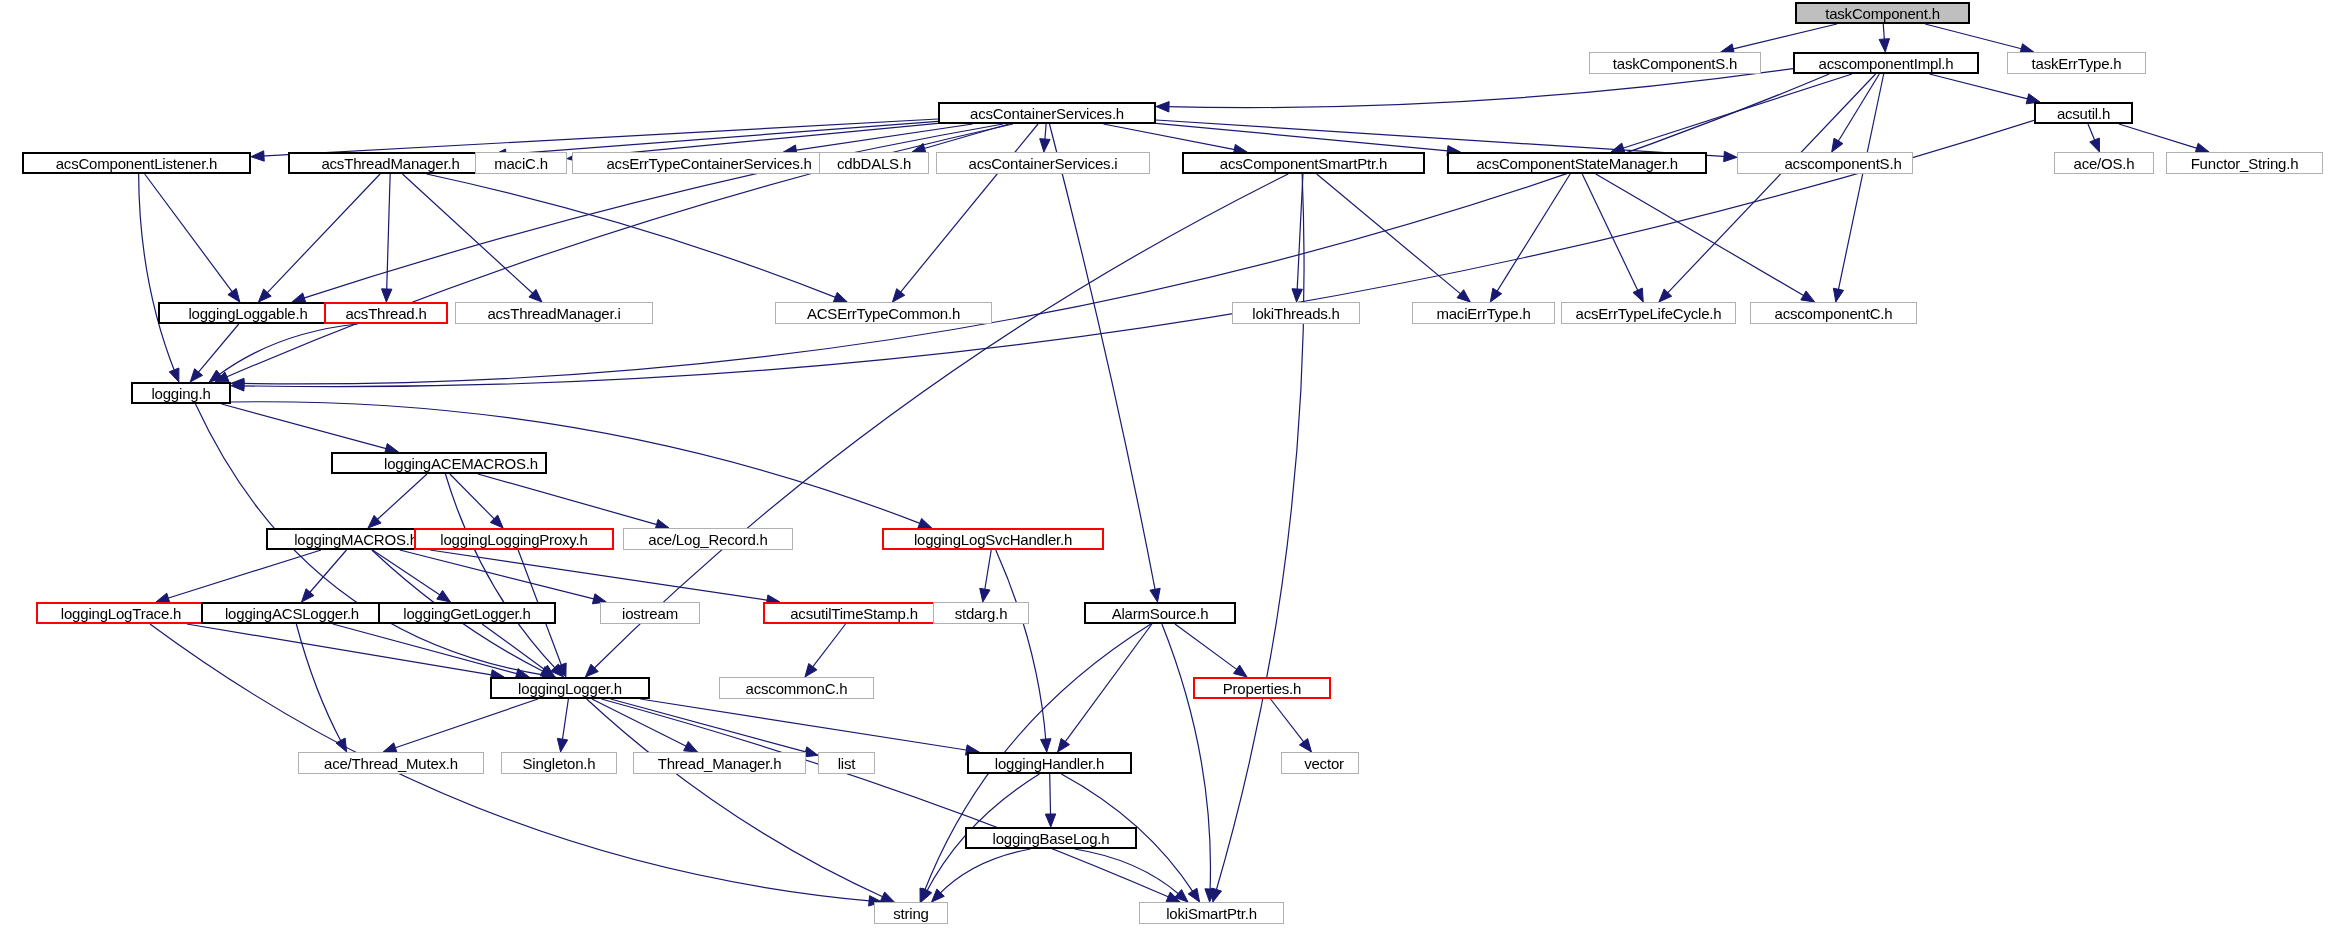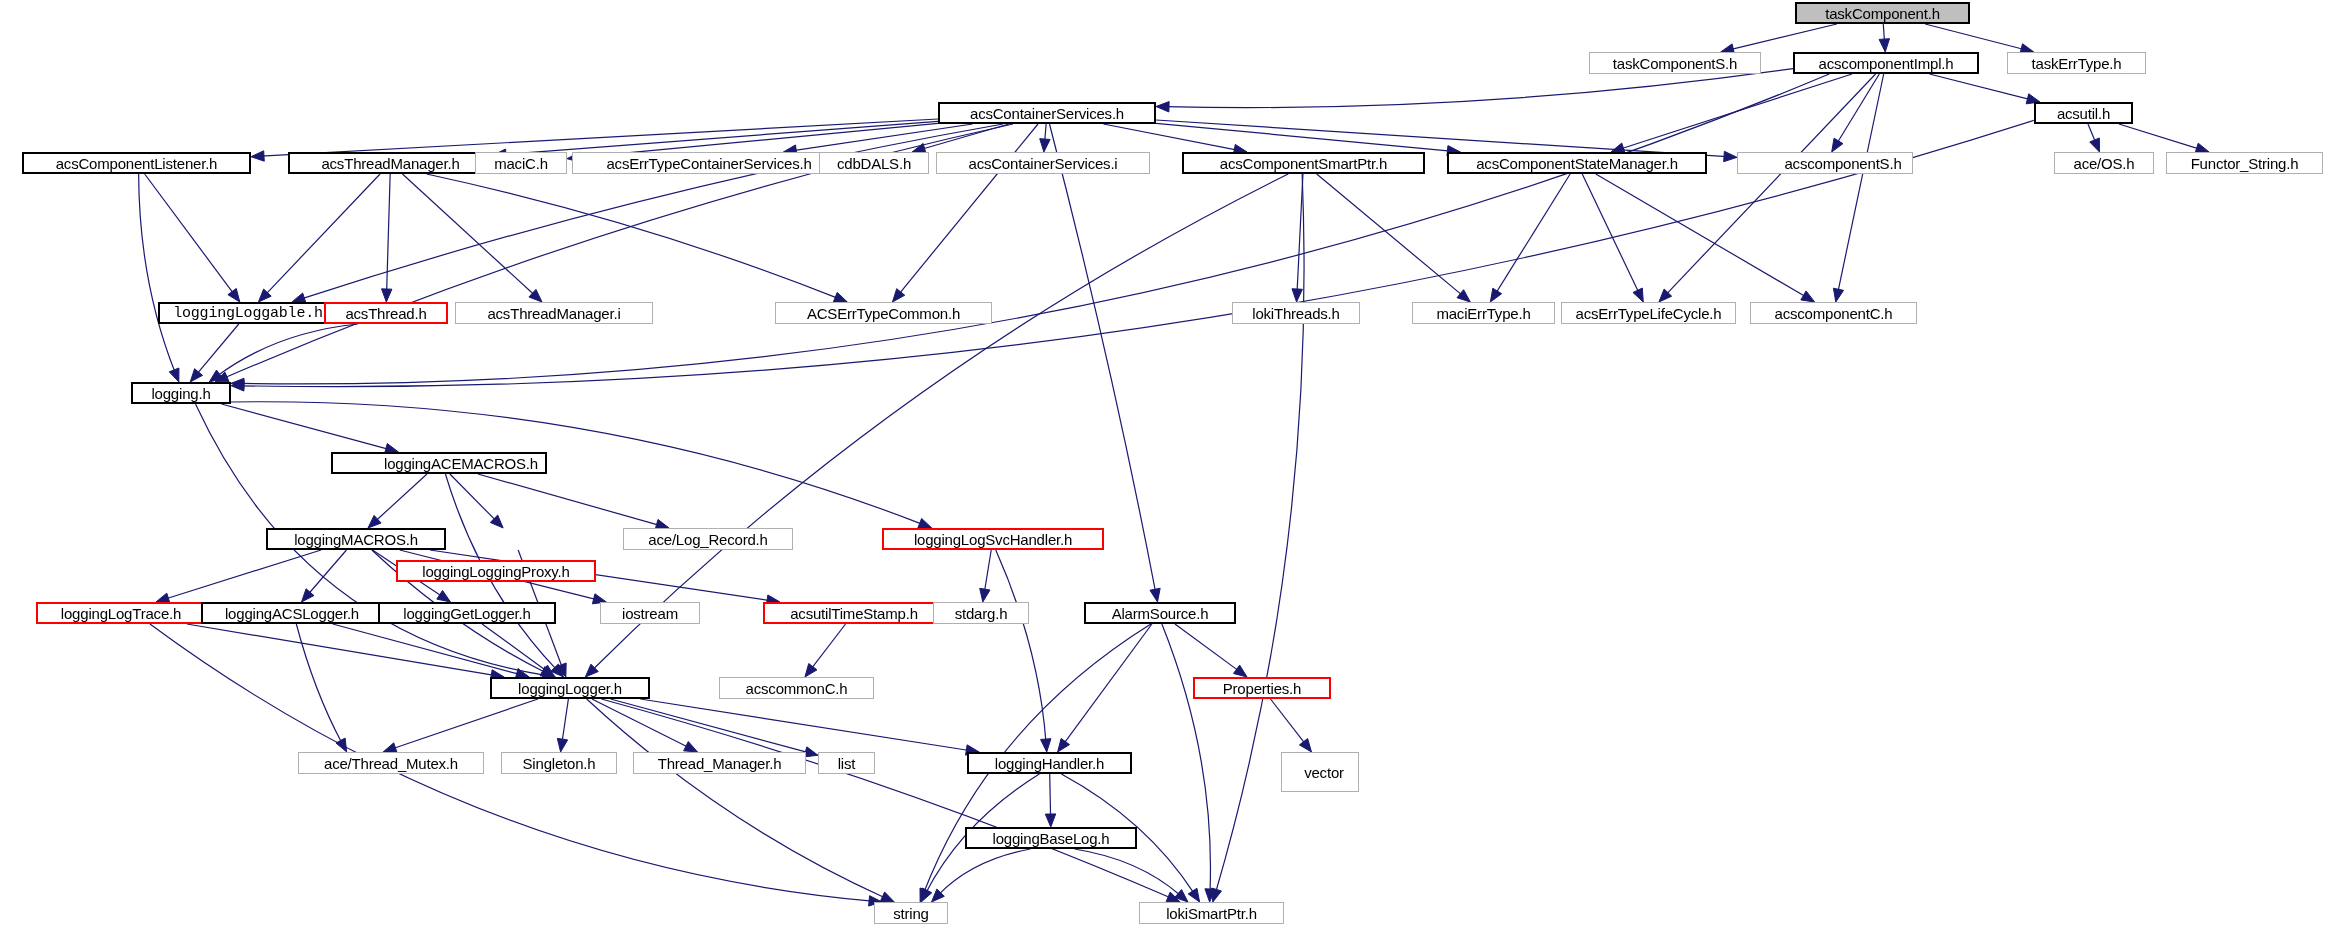--- a/index.html
+++ b/index.html
@@ -253,21 +253,21 @@
       </div>
       <div class="node b-grey" style="left: 1737px; top: 152px; width: 176px; height: 22px; padding-left: 36px;">
         <span class="node-label">acscomponentS.h</span>
       </div>
       <div class="node b-grey" style="left: 2054px; top: 152px; width: 100px; height: 22px;">
         <span class="node-label">ace/OS.h</span>
       </div>
       <div class="node b-grey" style="left: 2166px; top: 152px; width: 157px; height: 22px;">
         <span class="node-label">Functor_String.h</span>
       </div>
-      <div class="node b-black" style="left: 158px; top: 302px; width: 180px; height: 22px; font-family: Liberation Mono, monospace;">
+      <div class="node b-black" style="left: 158px; top: 302px; width: 180px; height: 22px;">
         <span class="node-label">loggingLoggable.h</span>
       </div>
       <div class="node b-red" style="left: 324px; top: 302px; width: 124px; height: 22px;">
         <span class="node-label">acsThread.h</span>
       </div>
       <div class="node b-grey" style="left: 455px; top: 302px; width: 198px; height: 22px;">
         <span class="node-label">acsThreadManager.i</span>
       </div>
       <div class="node b-grey" style="left: 775px; top: 302px; width: 217px; height: 22px;">
         <span class="node-label">ACSErrTypeCommon.h</span>
@@ -286,21 +286,21 @@
       </div>
       <div class="node b-black" style="left: 131px; top: 382px; width: 100px; height: 22px;">
         <span class="node-label">logging.h</span>
       </div>
       <div class="node b-black" style="left: 331px; top: 452px; width: 216px; height: 22px; padding-left: 44px;">
         <span class="node-label">loggingACEMACROS.h</span>
       </div>
       <div class="node b-black" style="left: 266px; top: 528px; width: 180px; height: 22px;">
         <span class="node-label">loggingMACROS.h</span>
       </div>
-      <div class="node b-red" style="left: 396px; top: 528px; width: 200px; height: 22px; margin-top: 32px;">
+      <div class="node b-red" style="left: 414px; top: 528px; width: 200px; height: 22px;">
         <span class="node-label">loggingLoggingProxy.h</span>
       </div>
       <div class="node b-grey" style="left: 623px; top: 528px; width: 170px; height: 22px;">
         <span class="node-label">ace/Log_Record.h</span>
       </div>
       <div class="node b-red" style="left: 882px; top: 528px; width: 222px; height: 22px;">
         <span class="node-label">loggingLogSvcHandler.h</span>
       </div>
       <div class="node b-red" style="left: 36px; top: 602px; width: 170px; height: 22px;">
         <span class="node-label">loggingLogTrace.h</span>
@@ -340,21 +340,21 @@
       </div>
       <div class="node b-grey" style="left: 633px; top: 752px; width: 173px; height: 22px;">
         <span class="node-label">Thread_Manager.h</span>
       </div>
       <div class="node b-grey" style="left: 818px; top: 752px; width: 57px; height: 22px;">
         <span class="node-label">list</span>
       </div>
       <div class="node b-black" style="left: 967px; top: 752px; width: 165px; height: 22px;">
         <span class="node-label">loggingHandler.h</span>
       </div>
-      <div class="node b-grey" style="left: 1281px; top: 752px; width: 78px; height: 40px; padding-left: 8px;">
+      <div class="node b-grey" style="left: 1281px; top: 752px; width: 78px; height: 22px; padding-left: 8px;">
         <span class="node-label">vector</span>
       </div>
       <div class="node b-black" style="left: 965px; top: 827px; width: 172px; height: 22px;">
         <span class="node-label">loggingBaseLog.h</span>
       </div>
       <div class="node b-grey" style="left: 874px; top: 902px; width: 74px; height: 22px;">
         <span class="node-label">string</span>
       </div>
       <div class="node b-grey" style="left: 1139px; top: 902px; width: 145px; height: 22px;">
         <span class="node-label">lokiSmartPtr.h</span>

